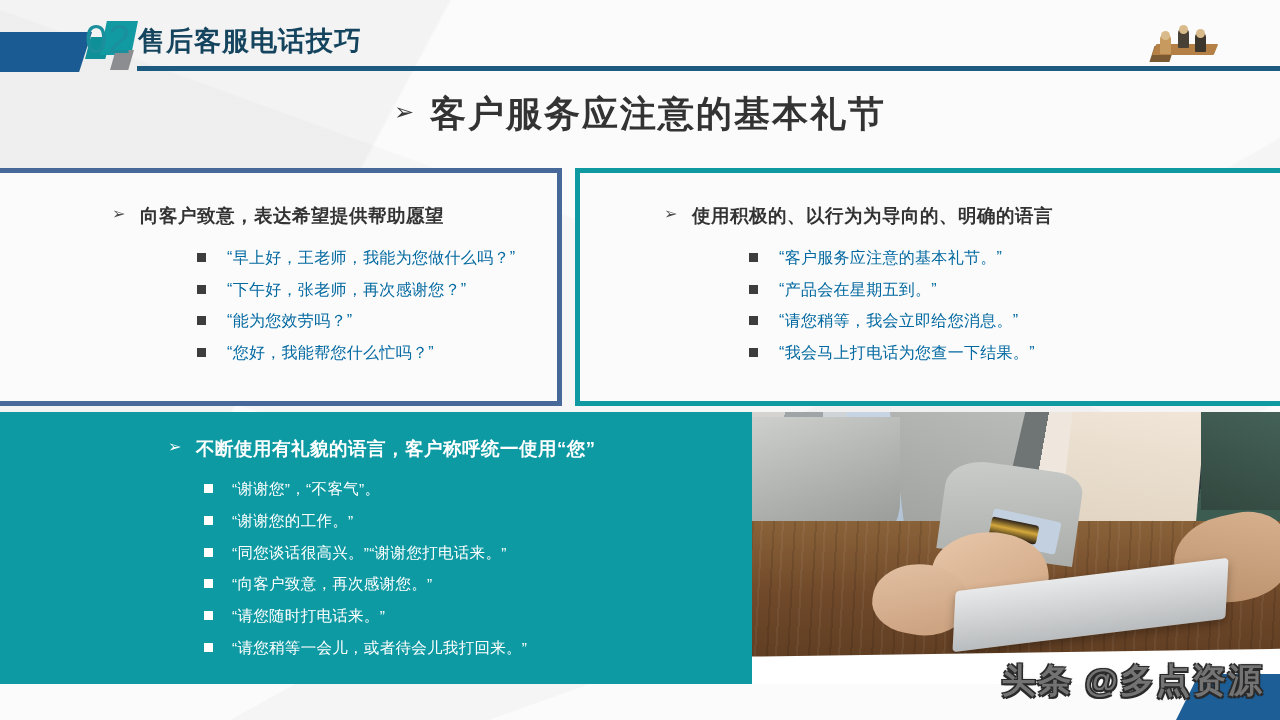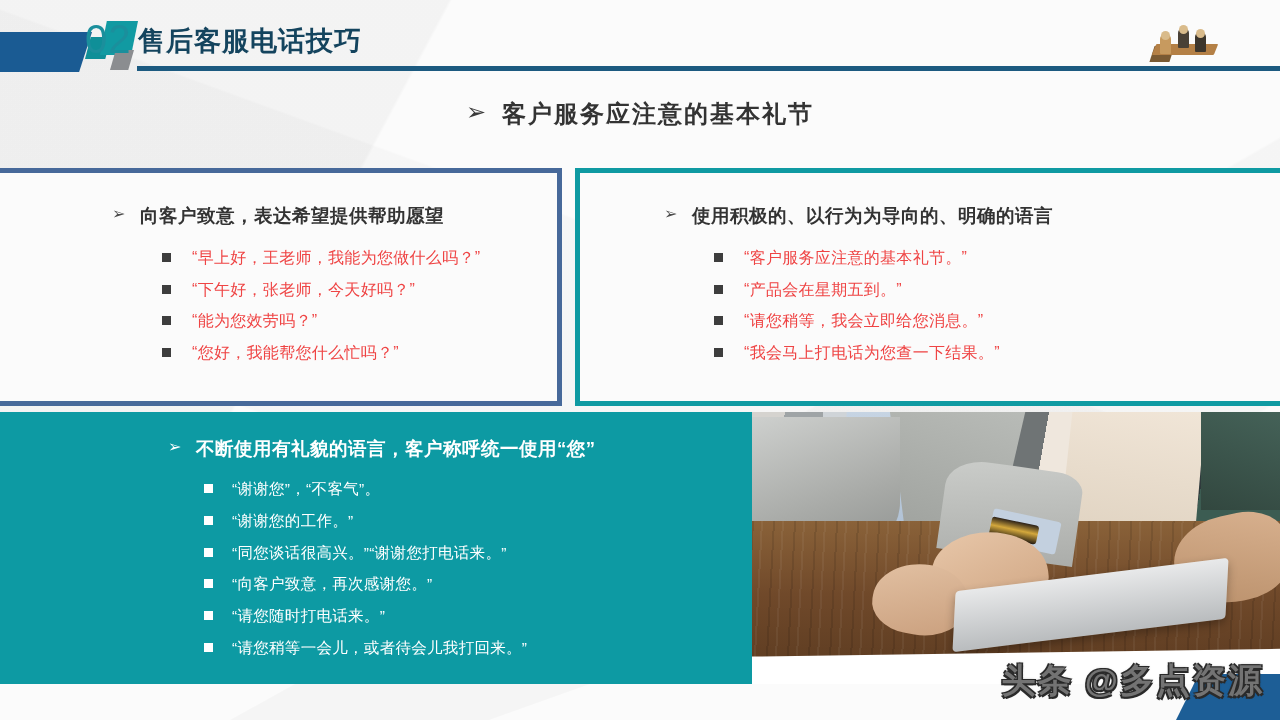--- a/index.html
+++ b/index.html
@@ -81,21 +81,21 @@
   
   .main-title-row {
     position:absolute; left:0; top:86px; width:1280px; height:56px;
     display:flex; align-items:center; justify-content:center;
   }
   .mt-bullet {
     font-size:24px; color:#3a3a3a; margin-right:16px; line-height:1;
     transform:translateY(-2px);
   }
   .mt-text {
-    font-size:24px; font-weight:bold; color:#333333; letter-spacing:2px;
+    font-size:36px; font-weight:bold; color:#333333; letter-spacing:2px;
   }
 
   
   .panel {
     position:absolute; background:#fbfbfb;
   }
   .panel-left {
     left:0; top:168px; width:562px; height:238px;
     border:5px solid #47699a;
     border-left:none;
@@ -110,22 +110,22 @@
 
   .lead {
     position:relative; font-size:18.5px; color:#333; font-weight:bold;
     letter-spacing:0.5px; white-space:nowrap; margin-bottom:14px;
   }
   .lead .arrow {
     position:absolute; left:-28px; top:1px; font-size:16px; color:#4a4a4a; font-weight:normal;
   }
   .sublist { list-style:none; padding-left:52px; }
   .sublist li {
-    position:relative; font-size:16px; color:#ef4444;
-    line-height:1.98; white-space:nowrap; letter-spacing:0.3px;
+    position:relative; font-size:16px; color:#0369a1;
+    line-height:1.98; white-space:nowrap; letter-spacing:0.3px;margin-left:35px;
   }
   .sublist li .sq {
     position:absolute; left:-30px; top:11px;
     width:9px; height:9px; background:#3d3d3d; display:block;
   }
 
   
   .panel-bottom {
     position:absolute; left:0; top:412px; width:756px; height:272px;
     background:#0d9aa3;
@@ -301,21 +301,21 @@
   </div>
 
   <div class="panel panel-left">
     <div class="panel-inner">
       <div class="lead">
         <span class="arrow">➢</span>
         <span>向客户致意，表达希望提供帮助愿望</span>
       </div>
       <ul class="sublist">
         <li><span class="sq"></span><span>“早上好，王老师，我能为您做什么吗？”</span></li>
-        <li><span class="sq"></span><span>“下午好，张老师，今天好吗？”</span></li>
+        <li><span class="sq"></span><span>“下午好，张老师，再次感谢您？”</span></li>
         <li><span class="sq"></span><span>“能为您效劳吗？”</span></li>
         <li><span class="sq"></span><span>“您好，我能帮您什么忙吗？”</span></li>
       </ul>
     </div>
   </div>
 
   <div class="panel panel-right">
     <div class="panel-inner">
       <div class="lead">
         <span class="arrow">➢</span>

